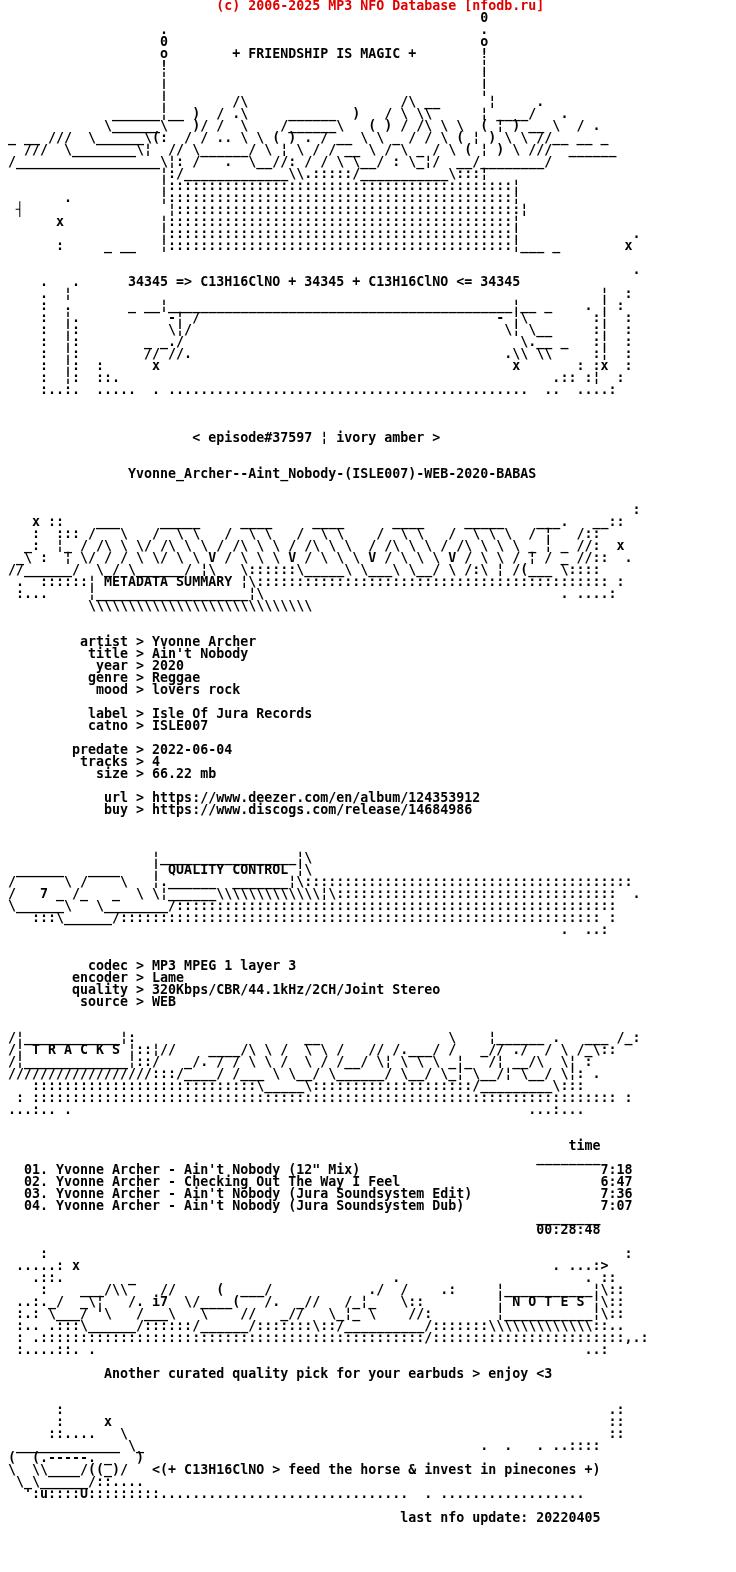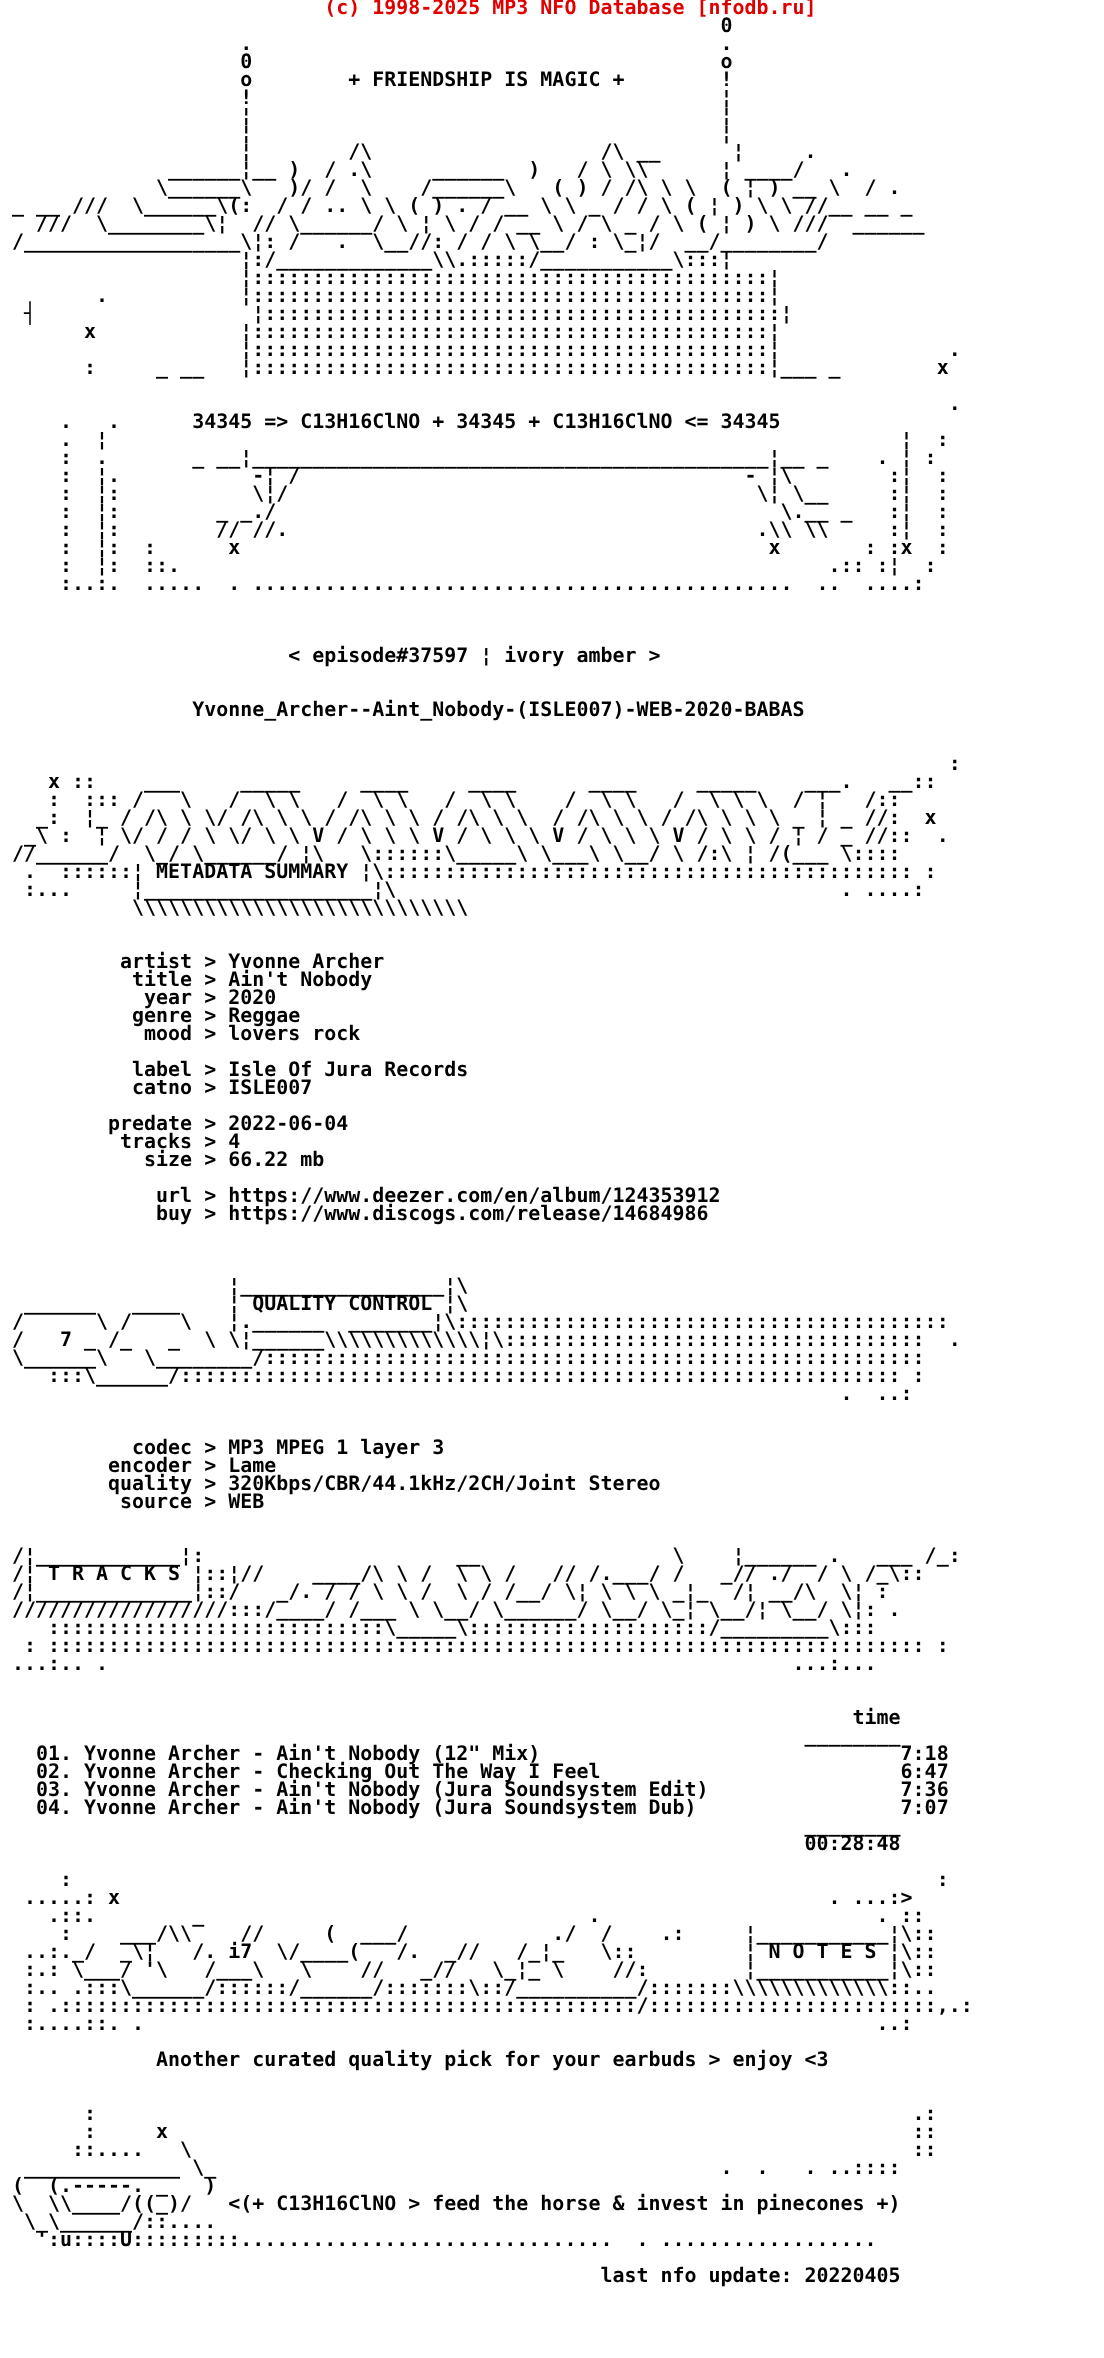--- a/index.html
+++ b/index.html
@@ -22,21 +22,21 @@
   }
   #nfo-body {
     margin:0;
     white-space:pre;
   }
 </style>
 </head>
 <body>
 
 <div>
-  <div id="copyright-line" class="nfo-font">                           (c) 1998-2025 MP3 NFO Database [nfodb.ru]</div>
+  <div id="copyright-line" class="nfo-font">                           (c) 2006-2025 MP3 NFO Database [nfodb.ru]</div>
   <pre id="nfo-body" class="nfo-font">                                                            0
                     .                                       .
                     0                                       o
                     o        + FRIENDSHIP IS MAGIC +        !
                     !                                       ¦
                     ¦                                       ¦
                     ¦                                       ¦
                     ¦        /\                   /\ __      ¦     .
               ______¦__ )  / .\     ______  )   / \ \\      ¦ ____/   .
              \______\   )/ /  \    /______\   ( ) / /\ \ \  ( ¦ ) __ \  / .

